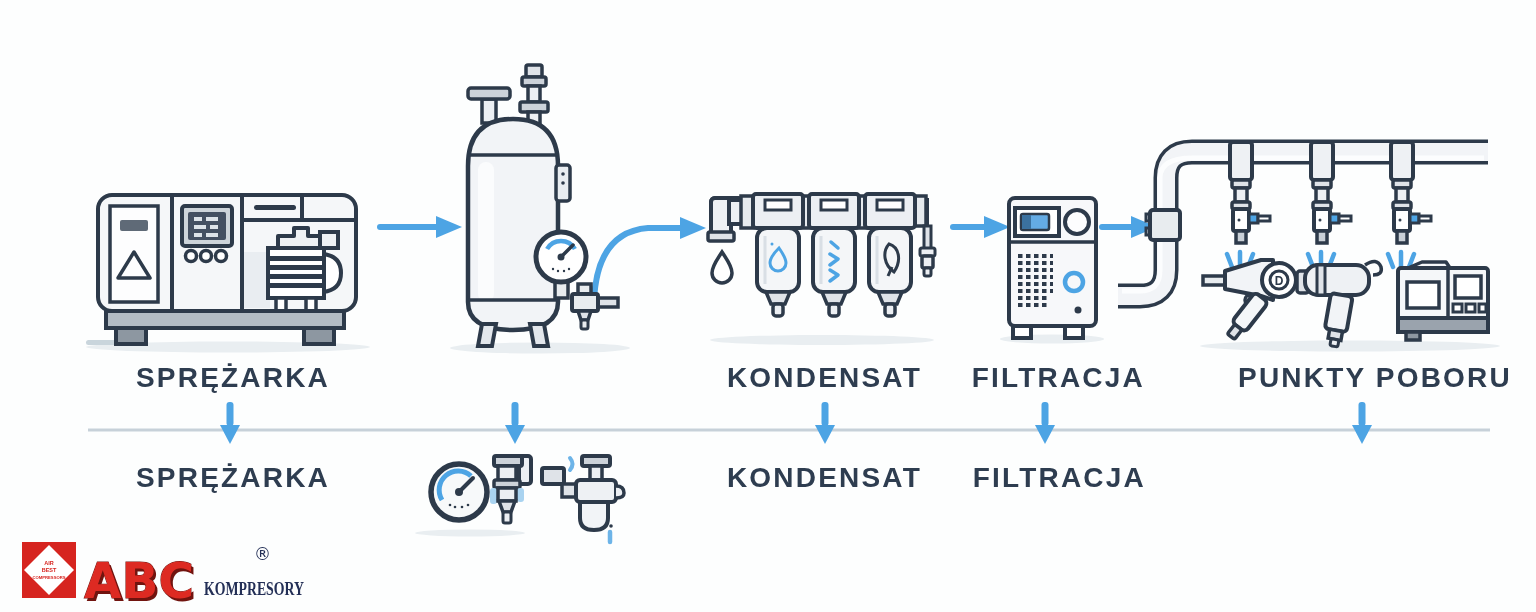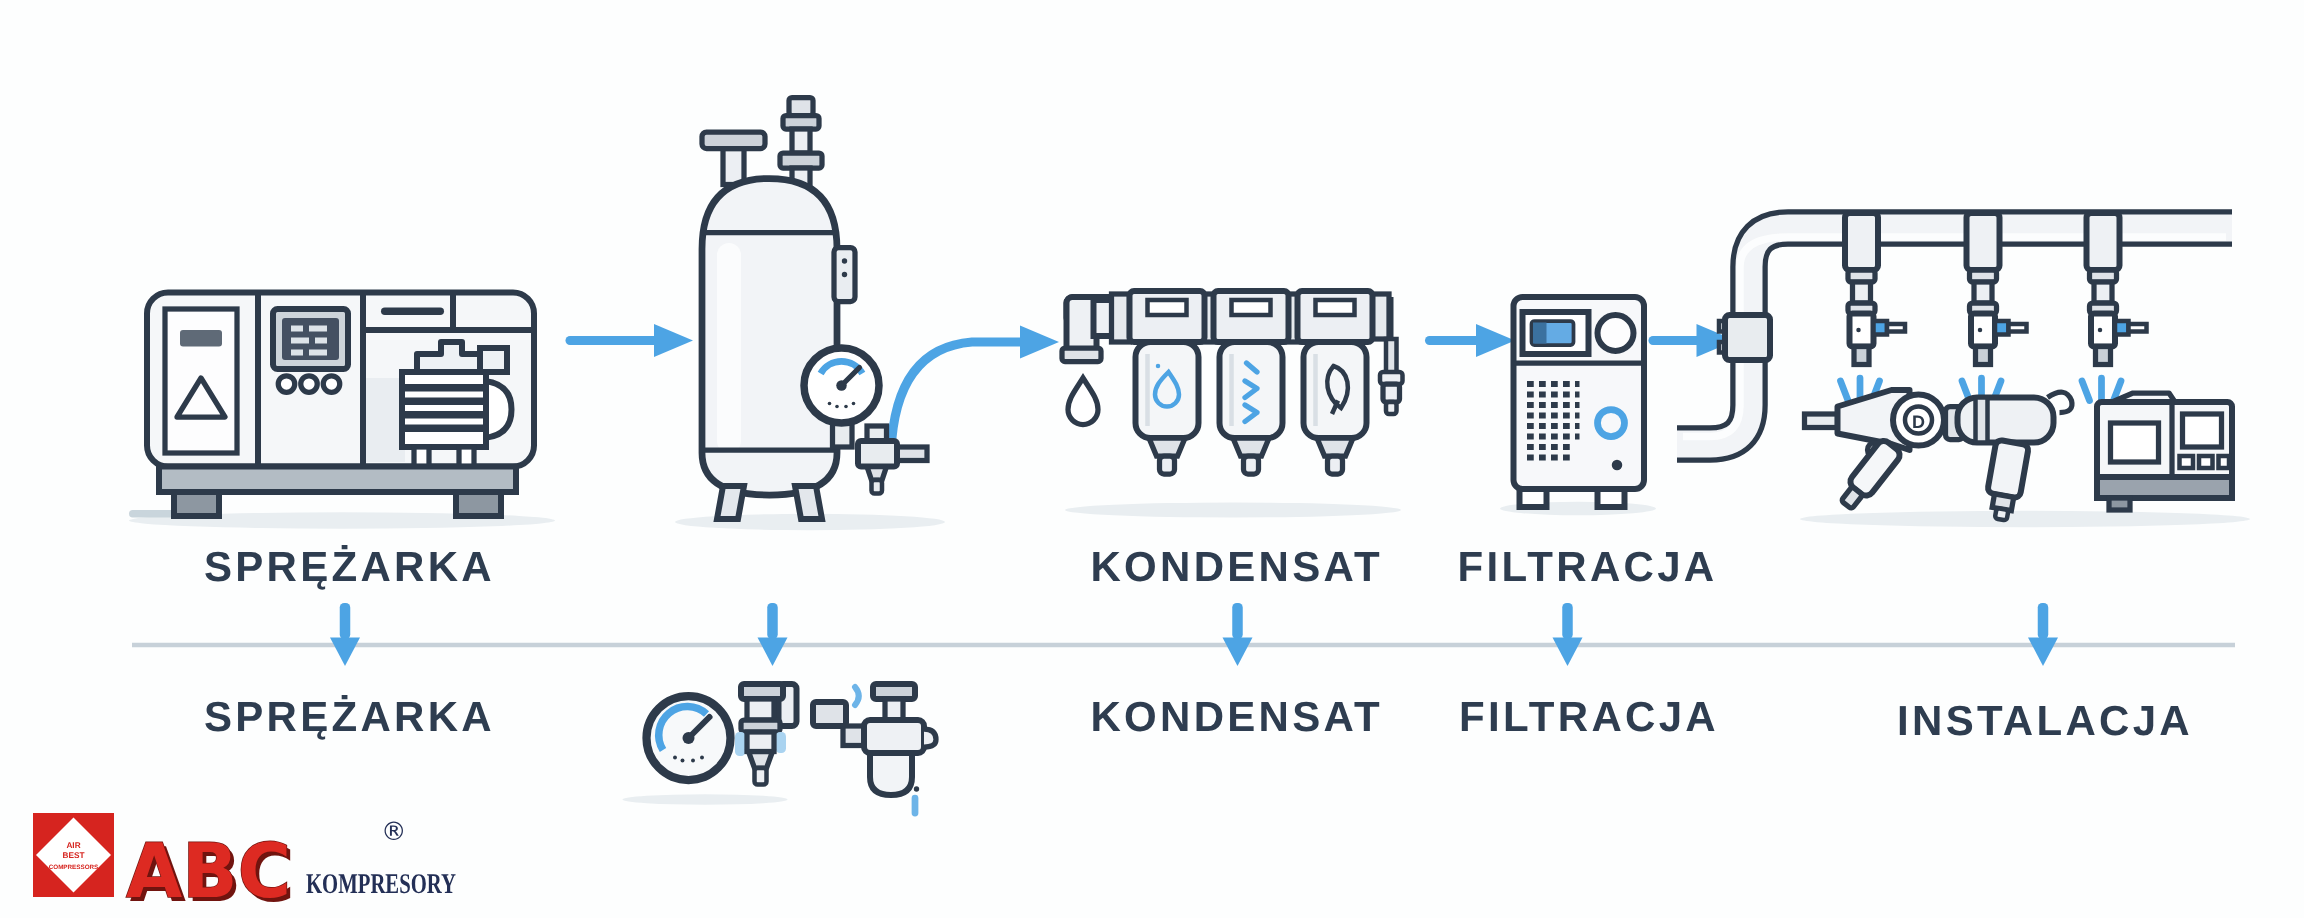--- a/index.html
+++ b/index.html
@@ -449,25 +449,25 @@
         <path d="M154 52 H182 V68 Q182 80 168 80 Q154 80 154 68 Z" fill="#f2f4f7" stroke="#2d3a4a" stroke-width="4"></path>
         <circle cx="185" cy="76" r="1.8" fill="#2d3a4a"></circle>
         <line x1="184" y1="82" x2="184" y2="92" stroke="#6db4e8" stroke-width="4.5" stroke-linecap="round"></line>
       </g>
     </svg>
   </div>
 
   <div class="lbl" style="left:130px;top:362px;width:200px">SPRĘŻARKA</div>
   <div class="lbl" style="left:722px;top:362px;width:200px">KONDENSAT</div>
   <div class="lbl" style="left:945px;top:362px;width:200px">FILTRACJA</div>
+  <div class="lbl" style="left:1238px;top:362px;width:260px">PUNKTY POBORU</div>
 
   <div class="lbl" style="left:130px;top:462px;width:200px">SPRĘŻARKA</div>
   <div class="lbl" style="left:722px;top:462px;width:200px">KONDENSAT</div>
   <div class="lbl" style="left:946px;top:462px;width:200px">FILTRACJA</div>
-  <div class="lbl" style="left:1262px;top:465px;width:200px">INSTALACJA</div>
 
   <div class="abs" style="left:18px;top:538px">
     <svg width="280" height="72" viewBox="0 0 280 72">
       <rect x="4" y="4" width="54" height="56" fill="#d6241f"></rect>
       <polygon points="31,7 56,32 31,57 6,32" fill="#ffffff"></polygon>
       <text x="31" y="27" text-anchor="middle" font-family="Liberation Sans, sans-serif" font-size="5.5" font-weight="bold" fill="#d6241f">AIR</text>
       <text x="31" y="34" text-anchor="middle" font-family="Liberation Sans, sans-serif" font-size="5.5" font-weight="bold" fill="#d6241f">BEST</text>
       <text x="31" y="41" text-anchor="middle" font-family="Liberation Sans, sans-serif" font-size="4.2" font-weight="bold" fill="#d6241f">COMPRESSORS</text>
       <text x="68.5" y="62.5" font-family="DejaVu Sans, sans-serif" font-size="50" font-weight="bold" fill="#71140f" textLength="110" lengthAdjust="spacingAndGlyphs">ABC</text>
       <text x="66" y="60" font-family="DejaVu Sans, sans-serif" font-size="50" font-weight="bold" fill="#dd2a22" stroke="#71140f" stroke-width="1" paint-order="stroke" textLength="110" lengthAdjust="spacingAndGlyphs">ABC</text>

